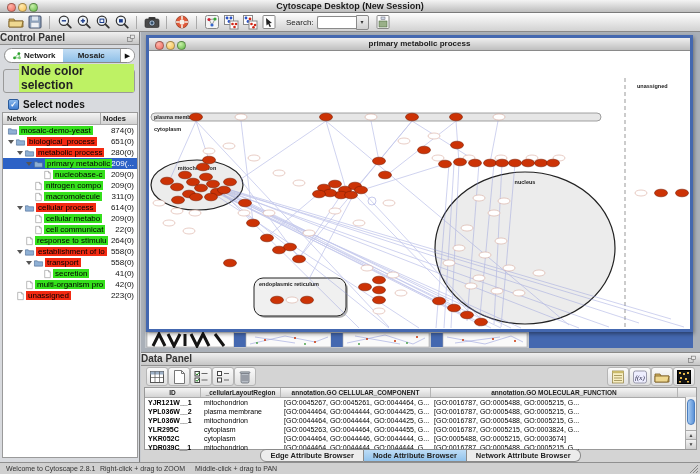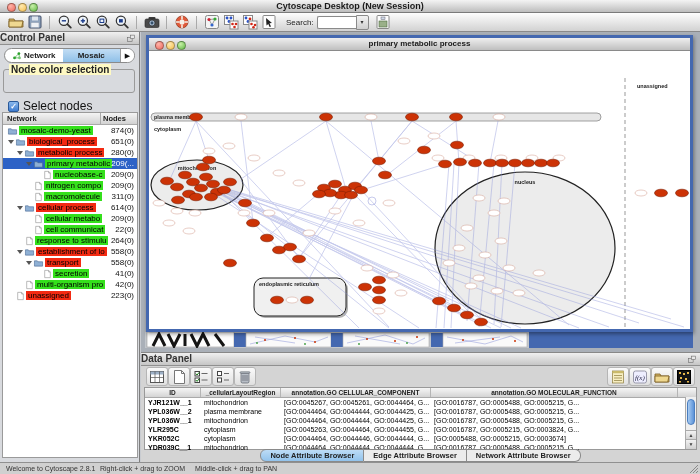--- a/index.html
+++ b/index.html
@@ -33,31 +33,31 @@
                 font-size:10px;font-weight:bold;color:#333;line-height:12px;position:relative;}
   .float-icon{position:absolute;right:3px;top:2px;width:10px;height:9px;}
   .tab-pill{position:absolute;left:4px;top:16px;width:131px;height:15px;background:#fff;
             border:1px solid #8a8a8a;border-radius:8px;display:flex;overflow:hidden;box-sizing:border-box;}
   .tab{flex:1;font-size:8px;font-weight:bold;color:#222;display:flex;align-items:center;justify-content:center;gap:2px;}
   .tab.sel{background:linear-gradient(#c2ddf4,#8fc0e8);}
   .tab-arrow{width:13px;border-left:1px solid #999;display:flex;align-items:center;justify-content:center;
              font-size:7px;color:#111;background:#fff;}
   .groupbox{position:absolute;left:3px;top:37px;width:132px;height:24px;border:1px solid #9a9a9a;
             border-radius:3px;box-sizing:border-box;}
-  .groupbox-legend{position:absolute;left:5px;top:-6px;background:#fef9c3;font-size:10px;font-weight:bold;
+  .groupbox-legend{position:absolute;left:15px;top:-6px;background:#bef264;font-size:12px;font-weight:bold;
                    padding:0 2px;color:#222;}
   .mac-select{position:absolute;left:7px;top:5px;width:116px;height:13px;background:#fff;border:1px solid #999;
               border-radius:3px;font-size:8px;line-height:12px;padding-left:9px;box-sizing:border-box;color:#111;}
   .stepper{position:absolute;right:-1px;top:-1px;width:13px;height:13px;border-radius:0 3px 3px 0;
            background:linear-gradient(#9cc2f0,#4a84d8);display:flex;flex-direction:column;align-items:center;
            justify-content:center;color:#fff;font-size:4px;line-height:4px;}
   .checkbox-row{position:absolute;left:8px;top:67px;display:flex;align-items:center;gap:4px;}
   .cb{width:9px;height:9px;background:linear-gradient(#8ab8ec,#3f7cd0);border:1px solid #2a5a9a;border-radius:2px;
       color:#fff;font-size:8px;line-height:9px;text-align:center;font-weight:bold;}
-  .cb-label{font-size:12px;font-weight:normal;color:#111;}
+  .cb-label{font-size:10px;font-weight:bold;color:#111;}
   .tree-wrap{position:absolute;left:2px;top:80px;width:136px;bottom:4px;background:#fff;border:1px solid #9a9a9a;box-sizing:border-box;}
   .tree-header{height:11px;display:flex;background:linear-gradient(#f4f4f4,#d2d2d2);border-bottom:1px solid #aaa;
                font-size:7.5px;font-weight:bold;color:#222;}
   .th-net{flex:1;padding-left:4px;line-height:11px;}
   .th-nodes{width:34px;border-left:1px solid #aaa;line-height:11px;padding-left:2px;}
   .tree{position:absolute;left:0;right:0;top:12px;bottom:0;overflow:hidden;}
   .trow{height:11px;display:flex;align-items:center;position:relative;font-size:8px;white-space:nowrap;}
   .trow.selected{background:#2d62c6;}
   .t-arrow{width:0;height:0;border-left:3px solid transparent;border-right:3px solid transparent;
            border-top:4px solid #555;margin:0 1px 0 0;flex:none;}
@@ -825,22 +825,22 @@
             <span class="dc" style="width: 247px;">[GO:0016787, GO:0005488, GO:0005215, G...</span>
           </div>
         </div>
       <div class="vscroll">
         <div class="vthumb"></div>
         <div class="varrow" style="bottom:9px">▲</div>
         <div class="varrow" style="bottom:0">▼</div>
       </div>
     </div>
     <div class="dp-tabs" id="dp-tabs">
+        <span class="dp-tab">Edge Attribute Browser</span>
         <span class="dp-tab sel">Node Attribute Browser</span>
-        <span class="dp-tab">Edge Attribute Browser</span>
         <span class="dp-tab">Network Attribute Browser</span>
       </div>
   </div>
 
   <div class="status-bar">
     <svg class="grip" viewBox="0 0 10 10">
       <path d="M9 1 L1 9 M9 4 L4 9 M9 7 L7 9" stroke="#8a8a8a" stroke-width="1"></path>
     </svg>
   <span class="status-item" style="left: 6px;">Welcome to Cytoscape 2.8.1</span>
       <span class="status-item" style="left: 100px;">Right-click + drag to ZOOM</span>

